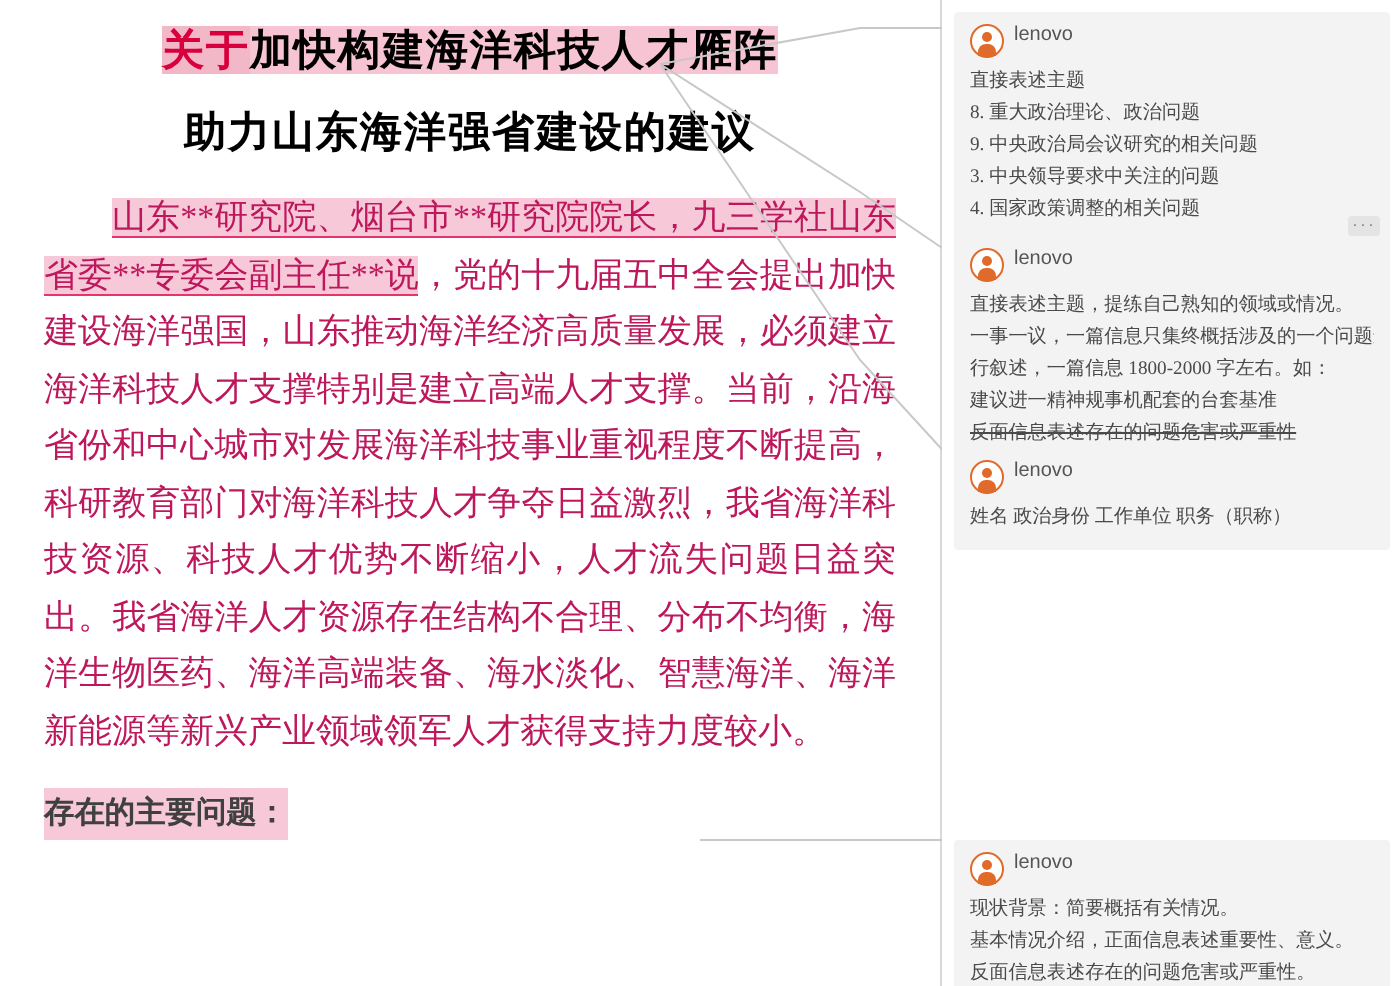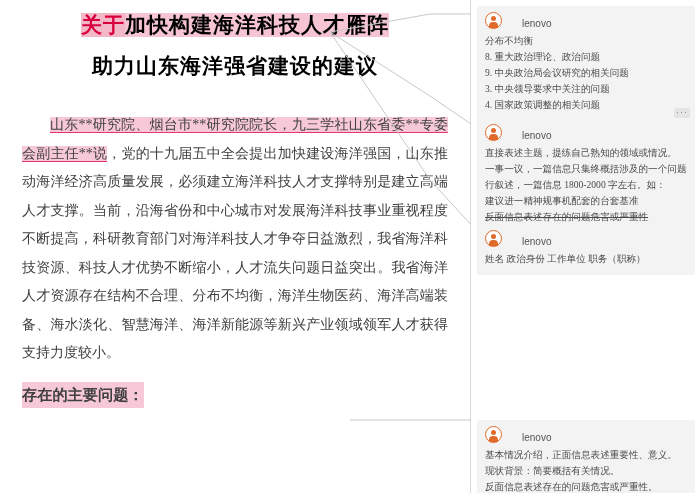--- a/index.html
+++ b/index.html
@@ -50,25 +50,25 @@
   .t-hl2 {
     background: #f6c4d2;
     color: #000;
   }
   .title-line.second {
     margin-top: 7px;
     background: linear-gradient(to bottom, transparent 6%, #fff 6%);
   }
 
   .body-text {
-    margin: 28px 22px 0 22px;
-    font-family: "Liberation Serif", serif;
-    font-size: 14px;
+    margin: 12px 22px 0 22px;
+    font-family: "Liberation Serif", serif;
+    font-size: 17px;
     line-height: 28.5px;
-    color: #404040;
+    color: #be185d;
     text-align: justify;
     text-justify: inter-ideograph;
   }
   .body-text p {
     margin: 0;
     text-indent: 2em;
   }
   .hl-pink {
     background: #f7c8d8;
   }
@@ -116,22 +116,22 @@
     position: absolute;
     left: 6px;
     width: 218px;
     background: #f3f3f3;
     border-radius: 2px;
     padding: 6px 8px 8px 8px;
     box-sizing: border-box;
   }
   .c-head {
     display: flex;
-    align-items: flex-end;
-    gap: 20px;
+    align-items: flex-start;
+    gap: 5px;
     margin-bottom: 4px;
   }
   .avatar {
     width: 15px;
     height: 15px;
     border-radius: 50%;
     border: 1px solid #e06a2a;
     position: relative;
     flex: none;
     background: #fff;
@@ -220,21 +220,21 @@
   </svg>
 
   <div class="comments">
 
     <div class="comment" style="top:6px;">
       <div class="c-head">
         <span class="avatar"></span>
         <span class="c-user">lenovo</span>
       </div>
       <div class="c-body">
-        <div>分布不均衡</div>
+        <div>直接表述主题</div>
         <div>8. 重大政治理论、政治问题</div>
         <div>9. 中央政治局会议研究的相关问题</div>
         <div>3. 中央领导要求中关注的问题</div>
         <div>4. 国家政策调整的相关问题</div>
       </div>
       <div class="c-more">···</div>
     </div>
 
     <div class="comment" style="top:118px;">
       <div class="c-head">
@@ -259,20 +259,20 @@
         <div>姓名  政治身份   工作单位 职务（职称）</div>
       </div>
     </div>
 
     <div class="comment" style="top:420px;">
       <div class="c-head">
         <span class="avatar"></span>
         <span class="c-user">lenovo</span>
       </div>
       <div class="c-body">
+        <div>现状背景：简要概括有关情况。</div>
         <div>基本情况介绍，正面信息表述重要性、意义。</div>
-        <div>现状背景：简要概括有关情况。</div>
         <div>反面信息表述存在的问题危害或严重性。</div>
       </div>
     </div>
 
   </div>
 </div>
 
 </body></html>

